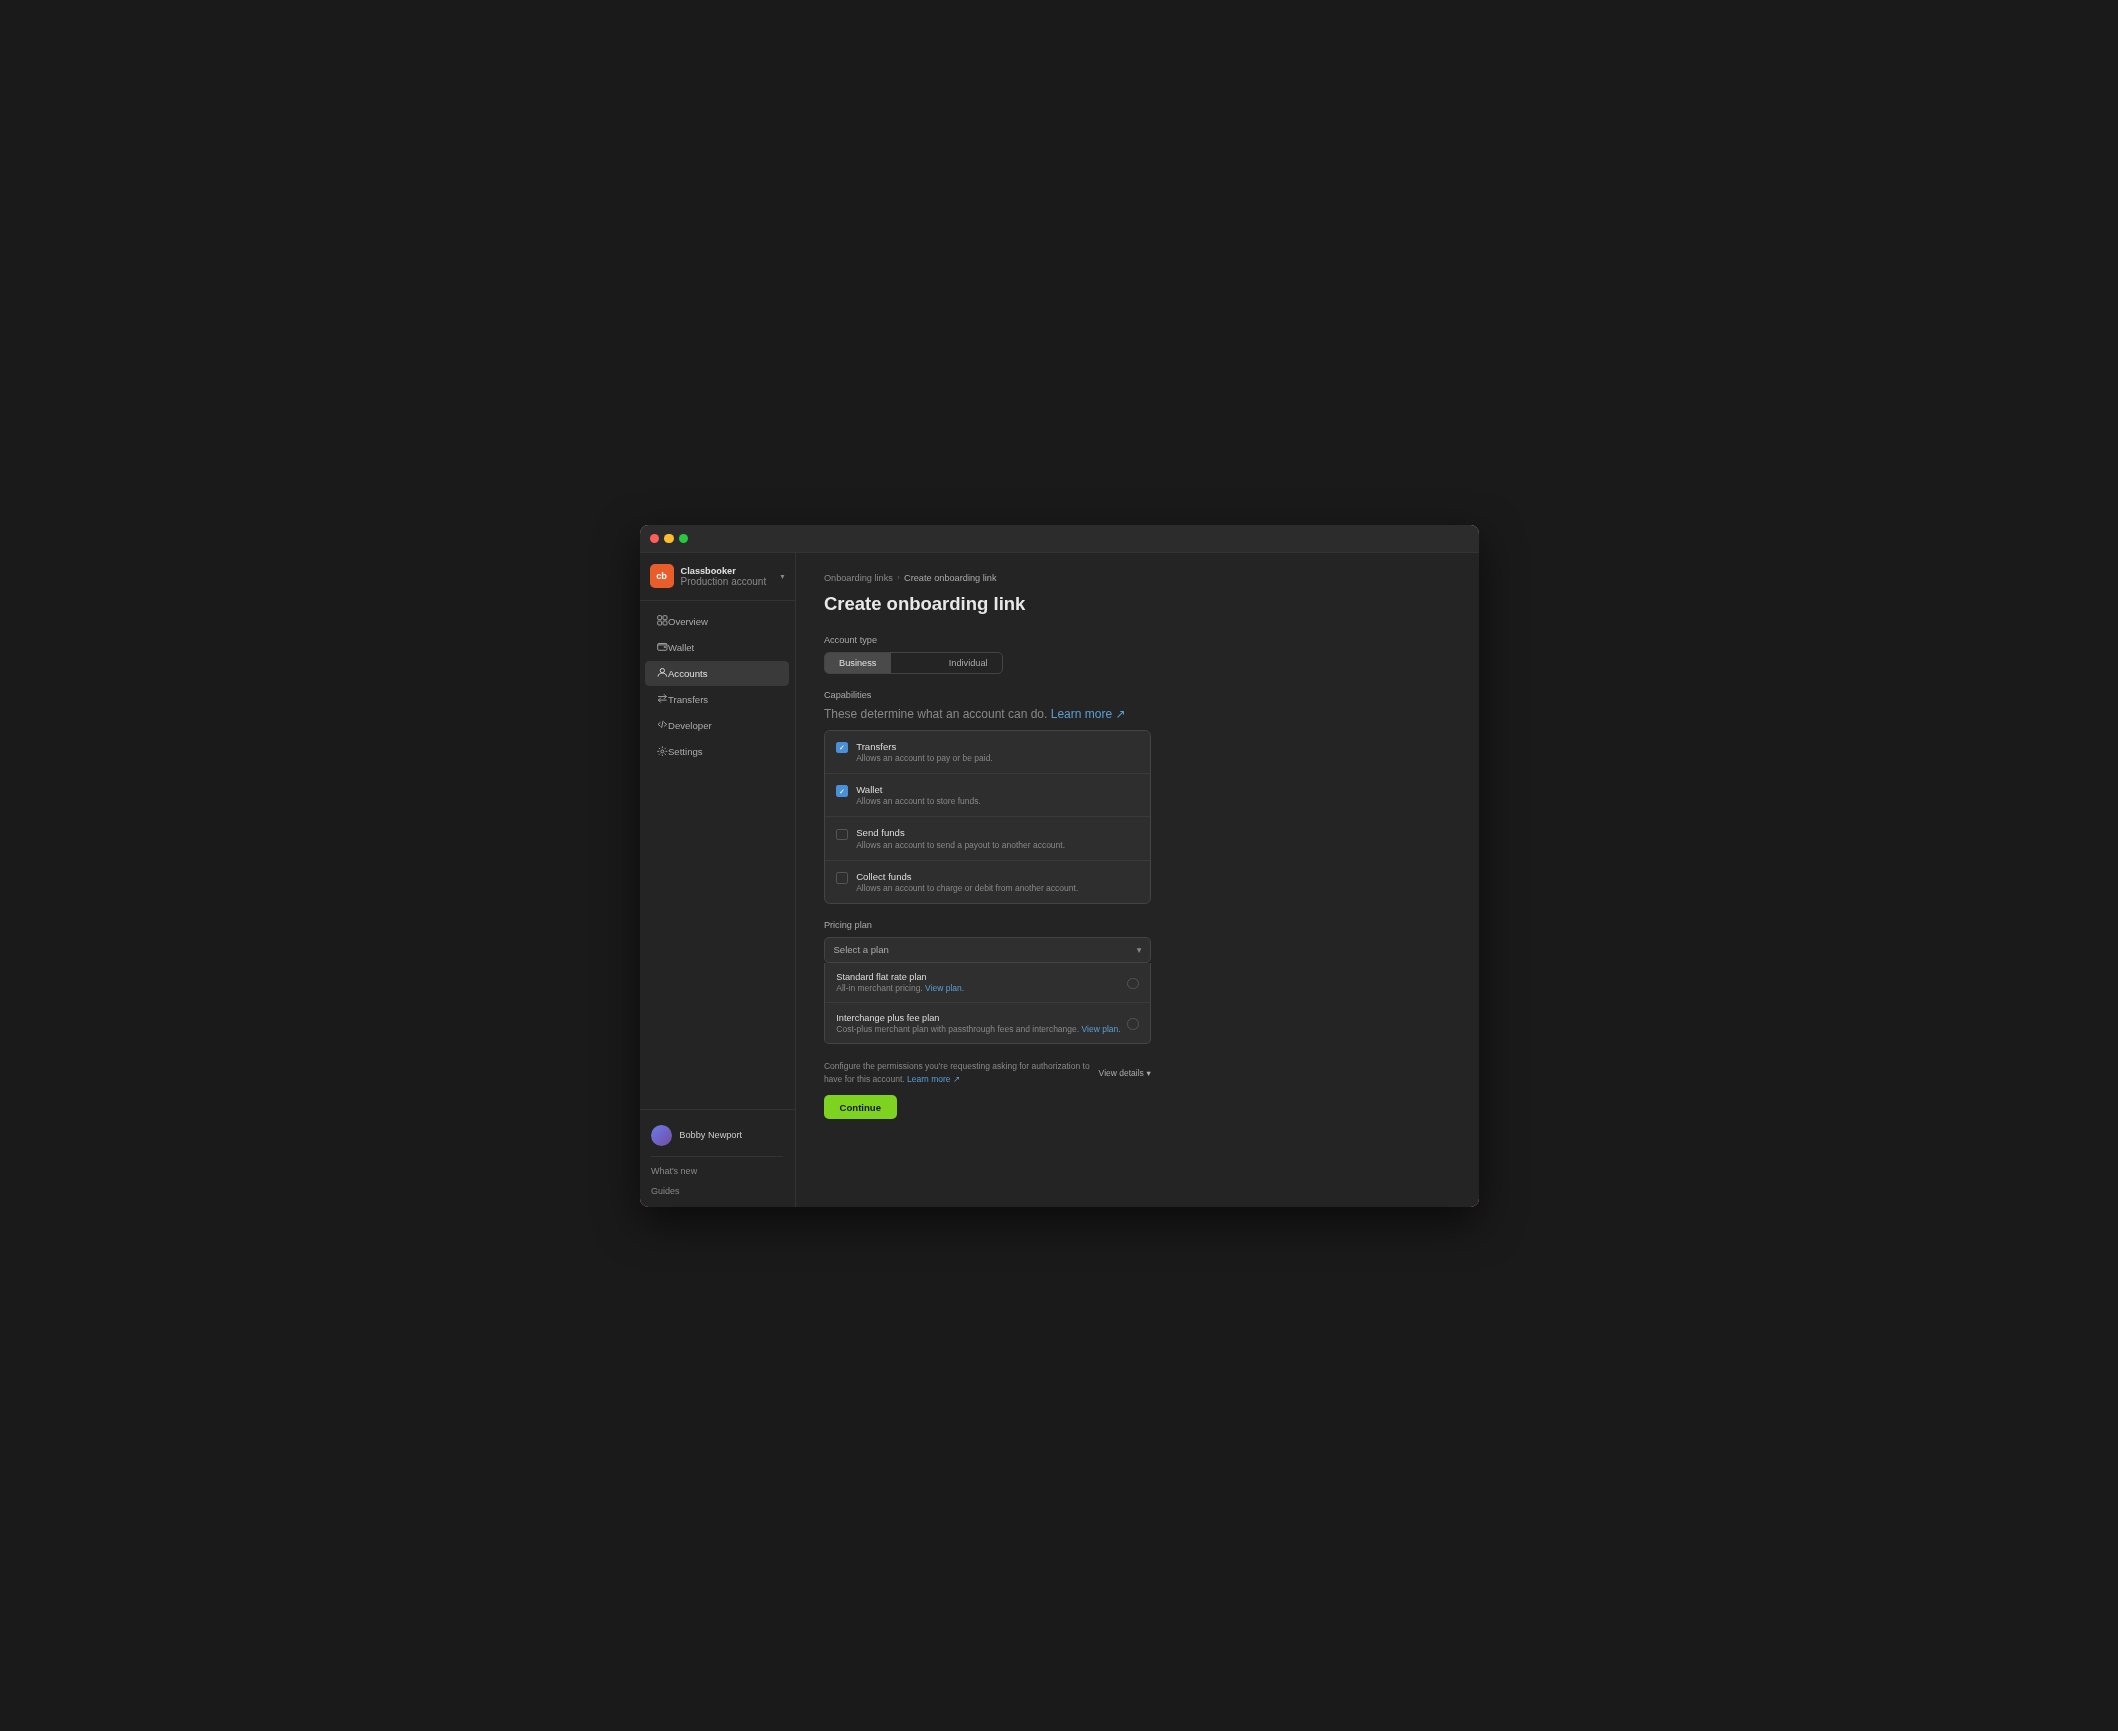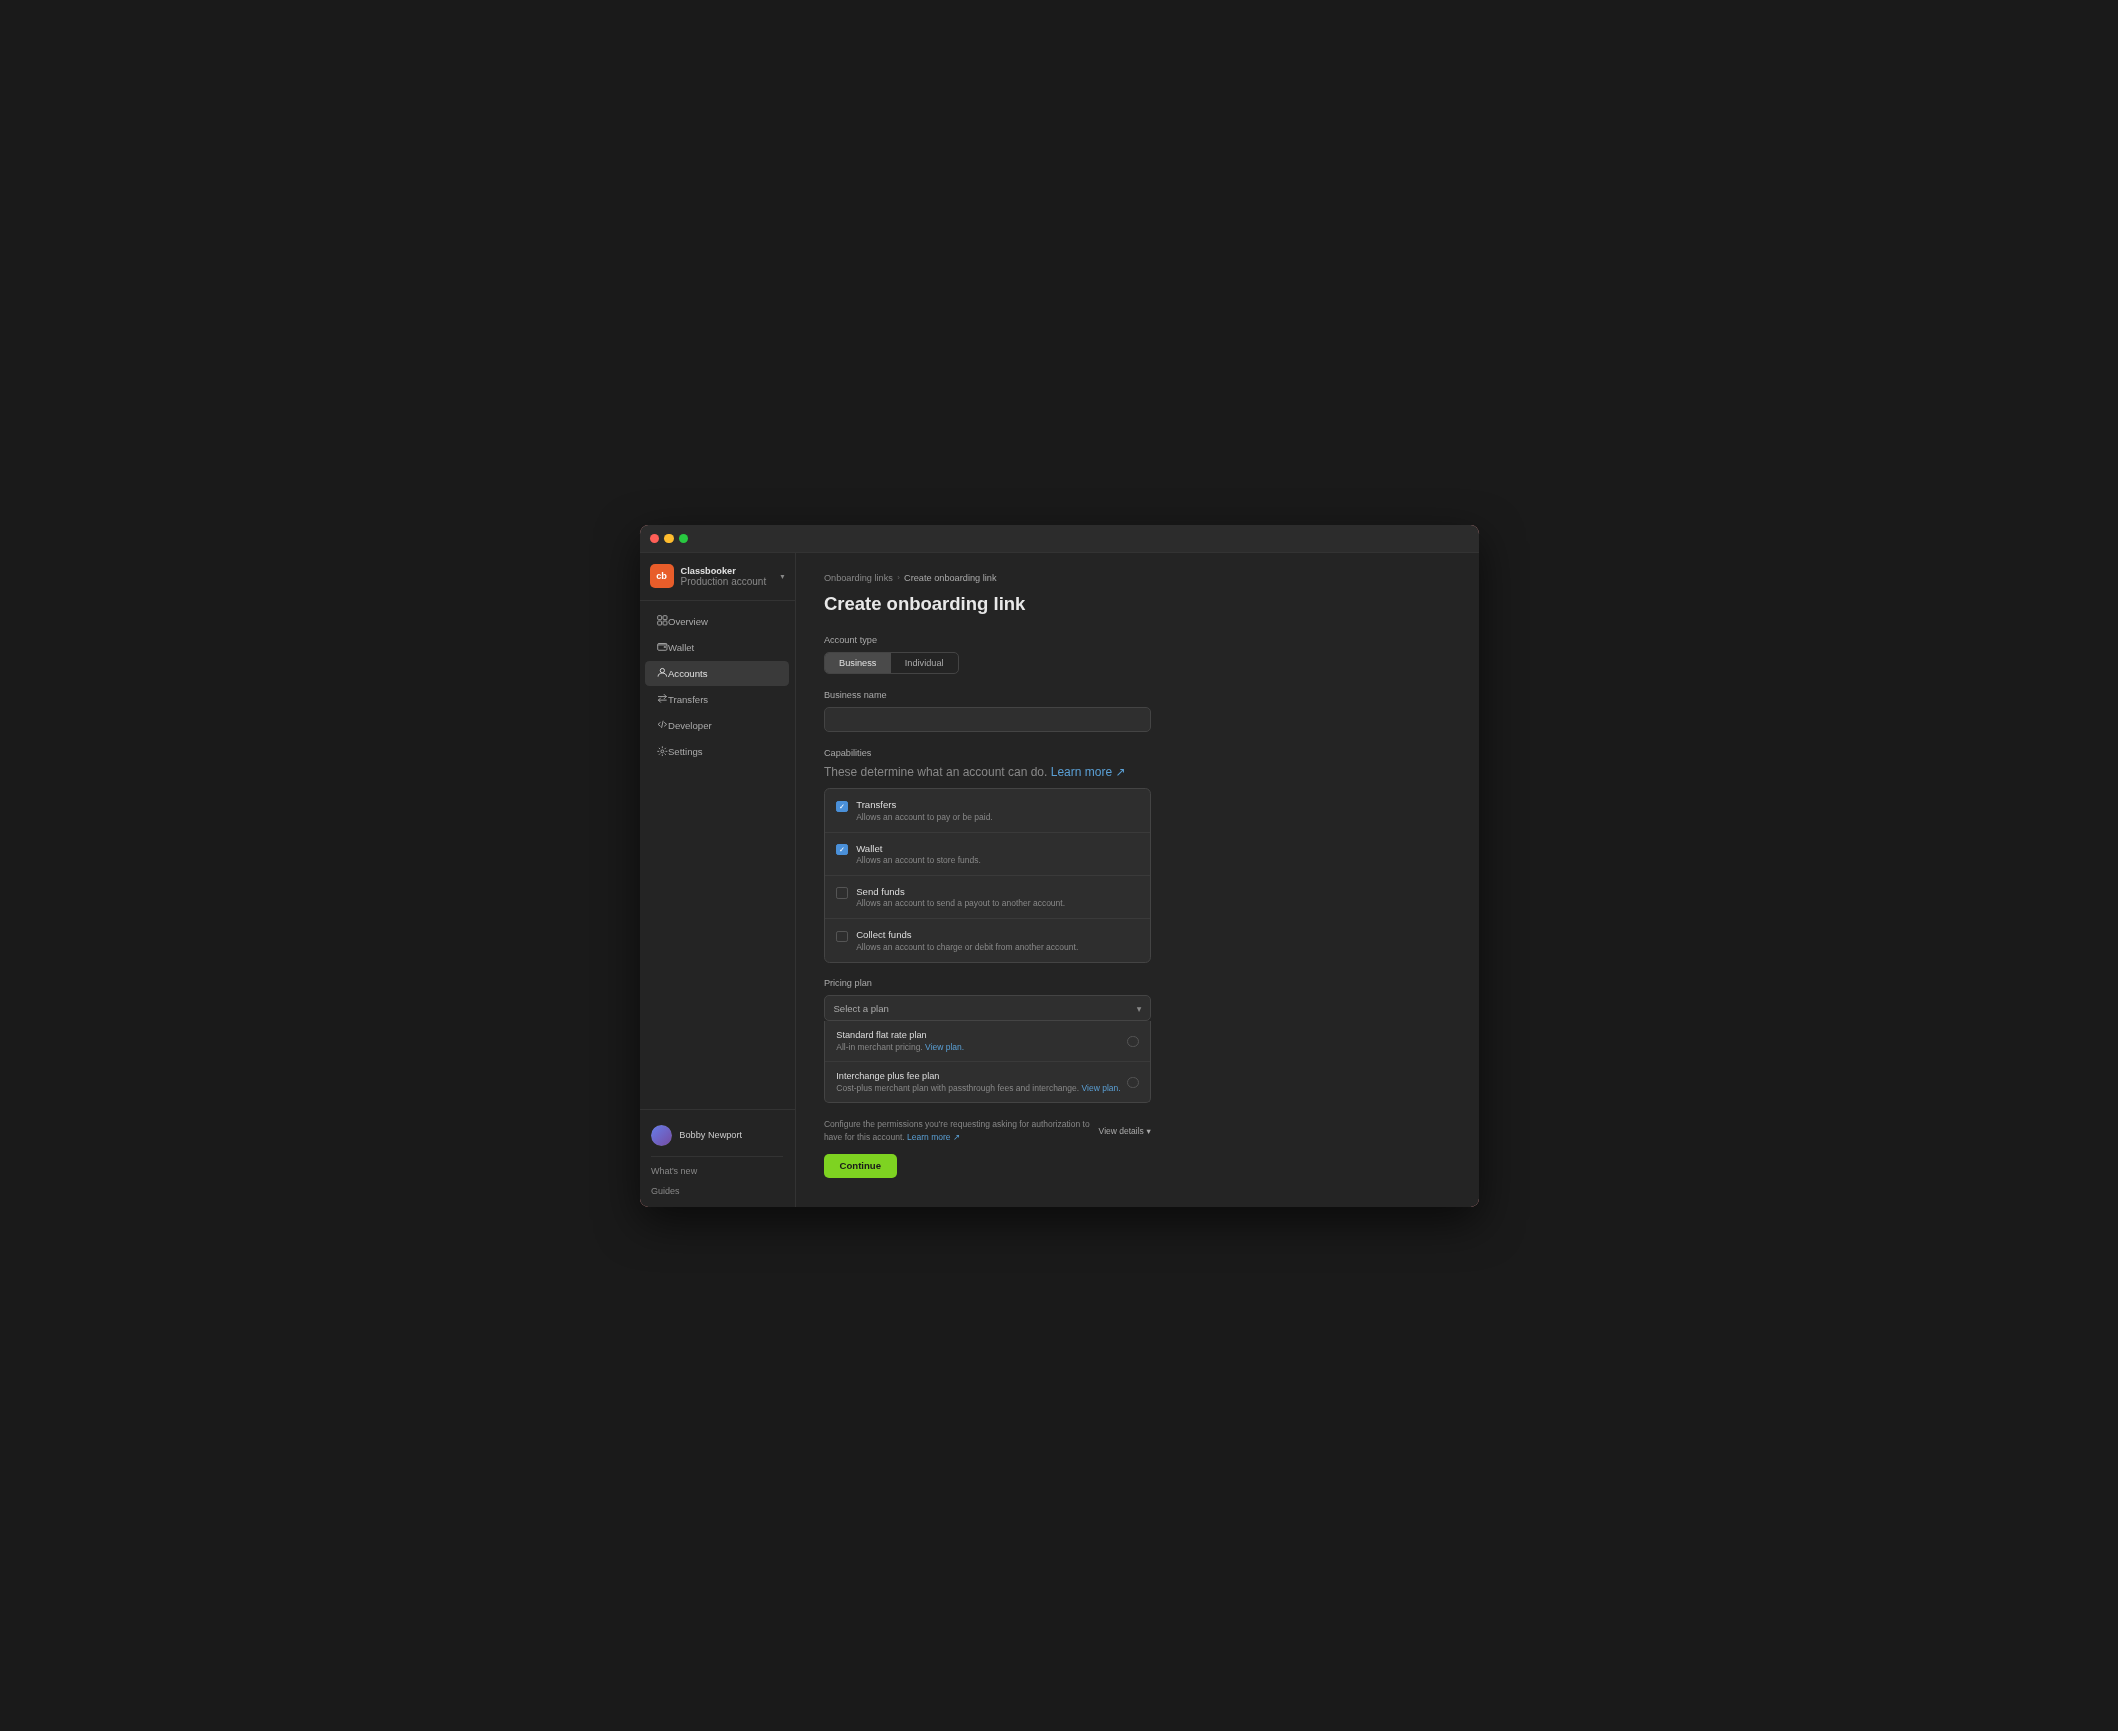--- a/index.html
+++ b/index.html
@@ -161,20 +161,21 @@
       margin-bottom: 7.1px;
       font-weight: 500;
     }
     .tab-group {
       display: flex;
       border: 0.7px solid #444;
       border-radius: 5px;
       overflow: hidden;
       width: fit-content;
       margin-bottom: 15.6px;
+      gap: 44px;
     }
     .tab-btn {
       padding: 5px 14.2px;
       font-size: 9.2px;
       cursor: pointer;
       background: transparent;
       color: #aaa;
       border: none;
       transition: background 0.1s;
     }
@@ -425,24 +426,20 @@
       
       <div class="form-field">
         <div class="section-label">Account type</div>
         <div class="tab-group">
           <button class="tab-btn active">Business</button>
           <button class="tab-btn">Individual</button>
         </div>
       </div>
 
       
-      <div class="form-field">
-        <div class="section-label">Business name</div>
-        <input class="text-input" type="text" style="">
-      </div>
 
       
       <div class="capabilities-section">
         <div class="section-label">Capabilities</div>
         <div class="capabilities-desc">
           <span>These determine what an account can do.</span>
           <a href="#"> <span>Learn more</span> ↗</a>
         </div>
         <div class="capabilities-box">
 

